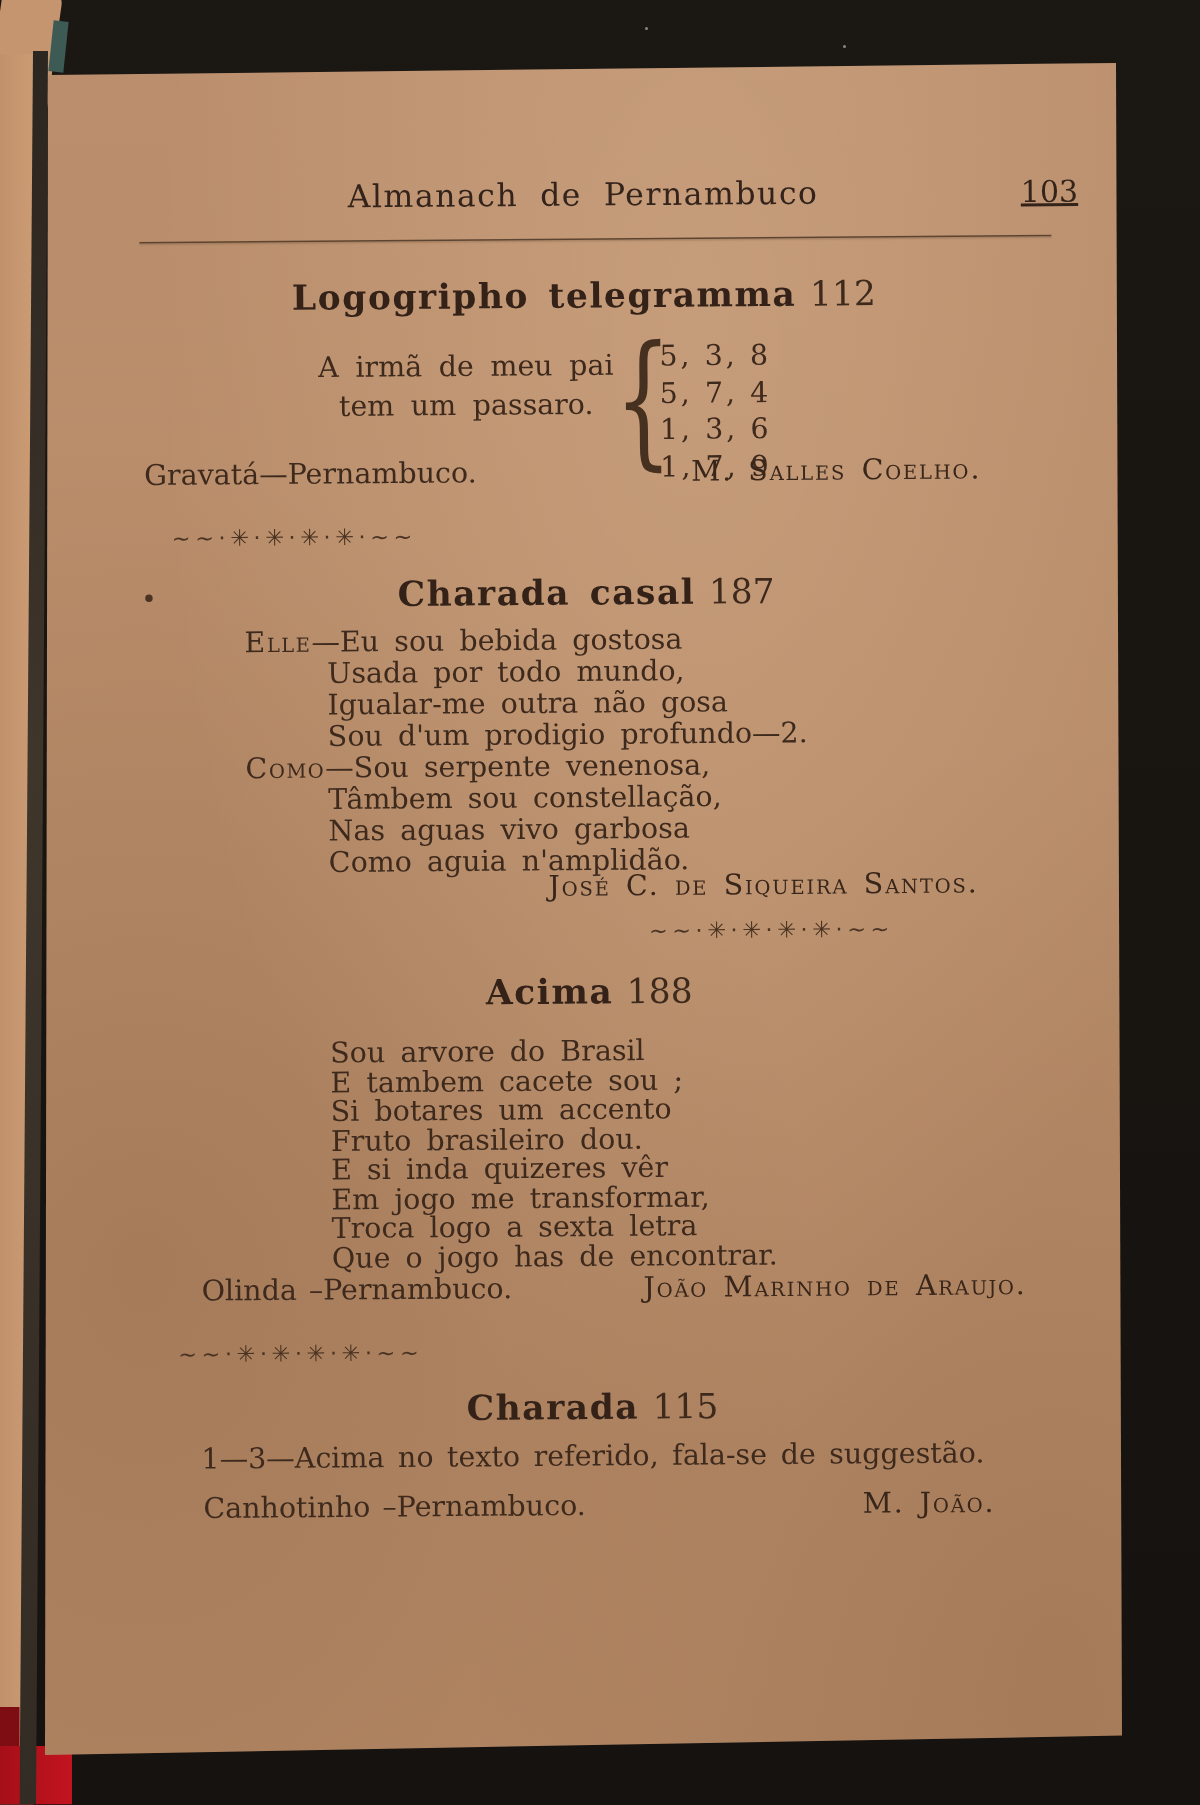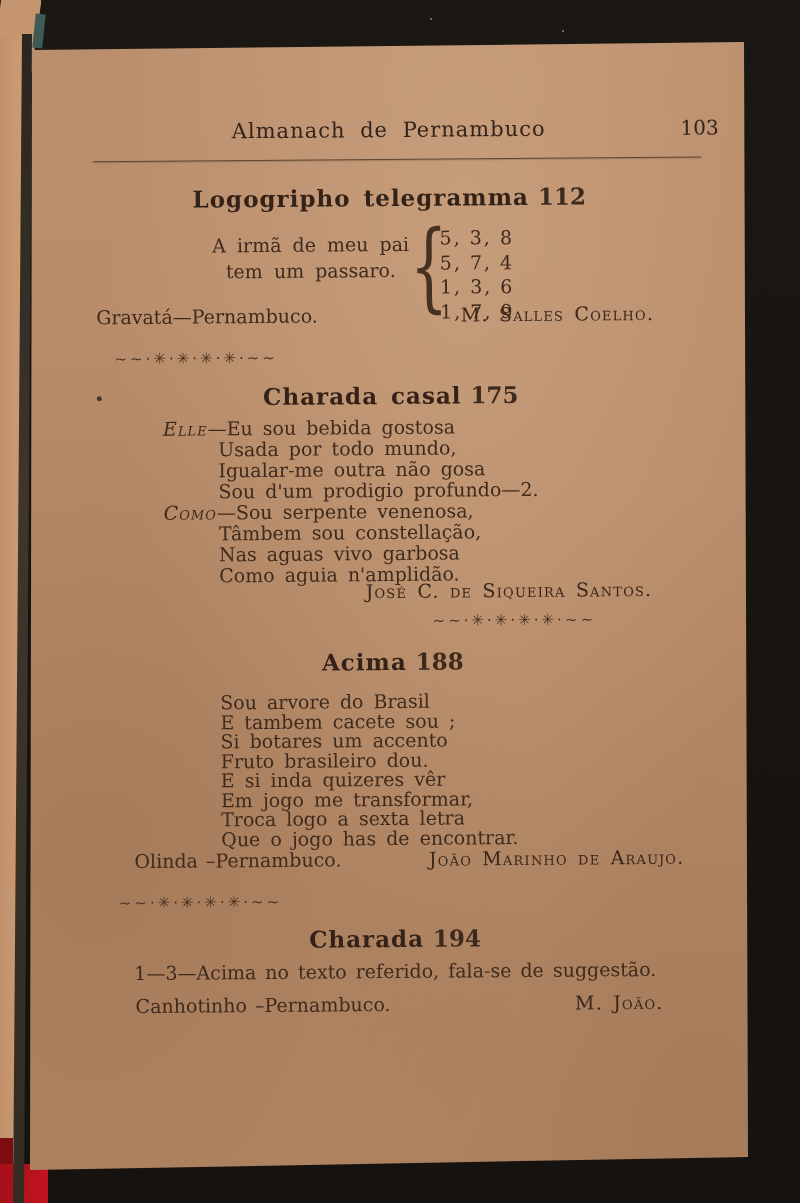--- a/index.html
+++ b/index.html
@@ -52,27 +52,27 @@
   .content{
     position:absolute;left:32px;top:42px;width:712px;height:1128px;
     transform:rotate(-0.45deg);transform-origin:50% 0;
     color:#3e2a1d;
   }
   .abs{position:absolute;}
   .header-title{
     top:76px;left:0;width:100%;text-align:center;
     font-size:21px;letter-spacing:1px;word-spacing:7px;color:#33231a;
   }
-  .page-number{top:76px;right:26px;font-size:20px;color:#33231a;}
+  .page-number{top:76px;right:26px;font-size:20px;color:#33231a;text-decoration:underline;}
   .header-rule{top:117px;left:60px;width:608px;height:1px;background:#5d4430;box-shadow:0 1px 1px rgba(93,68,48,.3);}
   .section-title{
     left:0;width:100%;text-align:center;font-weight:bold;
     font-size:23px;letter-spacing:1px;color:#342218;word-spacing:4px;
   }
-  .section-title .num{font-weight:bold;letter-spacing:0;margin-left:9px;color:#3e2a1d;}
+  .section-title .num{font-weight:normal;letter-spacing:0;margin-left:9px;color:#3e2a1d;}
   .t-logogripho{top:142px;}
   .t-charada-casal{top:340px;}
   .t-enigma{top:606px;}
   .t-charada{top:883px;}
   .clue{
     top:189px;left:146px;width:262px;text-align:center;
     font-size:19px;line-height:26px;word-spacing:5px;
   }
   .brace{
     top:175px;left:376px;font-size:97px;line-height:100px;
@@ -93,21 +93,21 @@
   .ornament{
     font-family:"DejaVu Sans", sans-serif;
     font-size:15px;letter-spacing:3px;color:#4a3322;white-space:nowrap;
   }
   .orn-1{top:306px;left:80px;}
   .orn-2{top:570px;left:396px;}
   .orn-3{top:850px;left:80px;}
   .verses{top:375px;left:128px;font-size:19px;line-height:21px;word-spacing:4px;}
   .verse-line{padding-left:55px;}
   .verse-first{padding-left:0;}
-  .speaker{font-variant:small-caps;letter-spacing:1px;font-style:italic;}
+  .speaker{font-variant:small-caps;letter-spacing:1px;}
   .enigma-lines{top:650px;left:183px;font-size:19px;line-height:19.5px;word-spacing:4px;}
   .charada-text{top:918px;left:0;width:100%;text-align:center;font-size:19px;word-spacing:3px;}
   .ink-dot{top:352px;left:62px;width:5px;height:5px;border-radius:50%;background:#4a3322;}
 </style>
 </head>
 <body>
 
 <div class="scene">
   <div class="backdrop"></div>
   <div class="speck" style="left:562px;top:30px;"></div>
@@ -145,21 +145,21 @@
     </div>
     <div class="abs sig-row sig-1">
       <span class="place">Gravatá—Pernambuco.</span>
       <span class="author">M. Salles Coelho.</span>
     </div>
 
     <div class="abs ornament orn-1">∼∼·✳·✳·✳·✳·∼∼</div>
     <div class="abs ink-dot"></div>
 
     <div class="abs section-title t-charada-casal">
-      <span>Charada casal</span><span class="num">175</span>
+      <span>Charada casal</span><span class="num">187</span>
     </div>
     <div class="abs verses">
       <div class="verse-line verse-first"><span class="speaker">Elle</span><span>—Eu sou bebida gostosa</span></div>
       <div class="verse-line">Usada por todo mundo,</div>
       <div class="verse-line">Igualar-me outra não gosa</div>
       <div class="verse-line">Sou d'um prodigio profundo—2.</div>
       <div class="verse-line verse-first"><span class="speaker">Como</span><span>—Sou serpente venenosa,</span></div>
       <div class="verse-line">Tâmbem sou constellação,</div>
       <div class="verse-line">Nas aguas vivo garbosa</div>
       <div class="verse-line">Como aguia n'amplidão.</div>
@@ -182,21 +182,21 @@
       <div>Que o jogo has de encontrar.</div>
     </div>
     <div class="abs sig-row sig-2">
       <span class="place">Olinda –Pernambuco.</span>
       <span class="author">João Marinho de Araujo.</span>
     </div>
 
     <div class="abs ornament orn-3">∼∼·✳·✳·✳·✳·∼∼</div>
 
     <div class="abs section-title t-charada">
-      <span>Charada</span><span class="num">194</span>
+      <span>Charada</span><span class="num">115</span>
     </div>
     <div class="abs charada-text">1—3—Acima no texto referido, fala-se de suggestão.</div>
     <div class="abs sig-row sig-3">
       <span class="place">Canhotinho –Pernambuco.</span>
       <span class="author">M. João.</span>
     </div>
 
   </div>
 </div>
 

